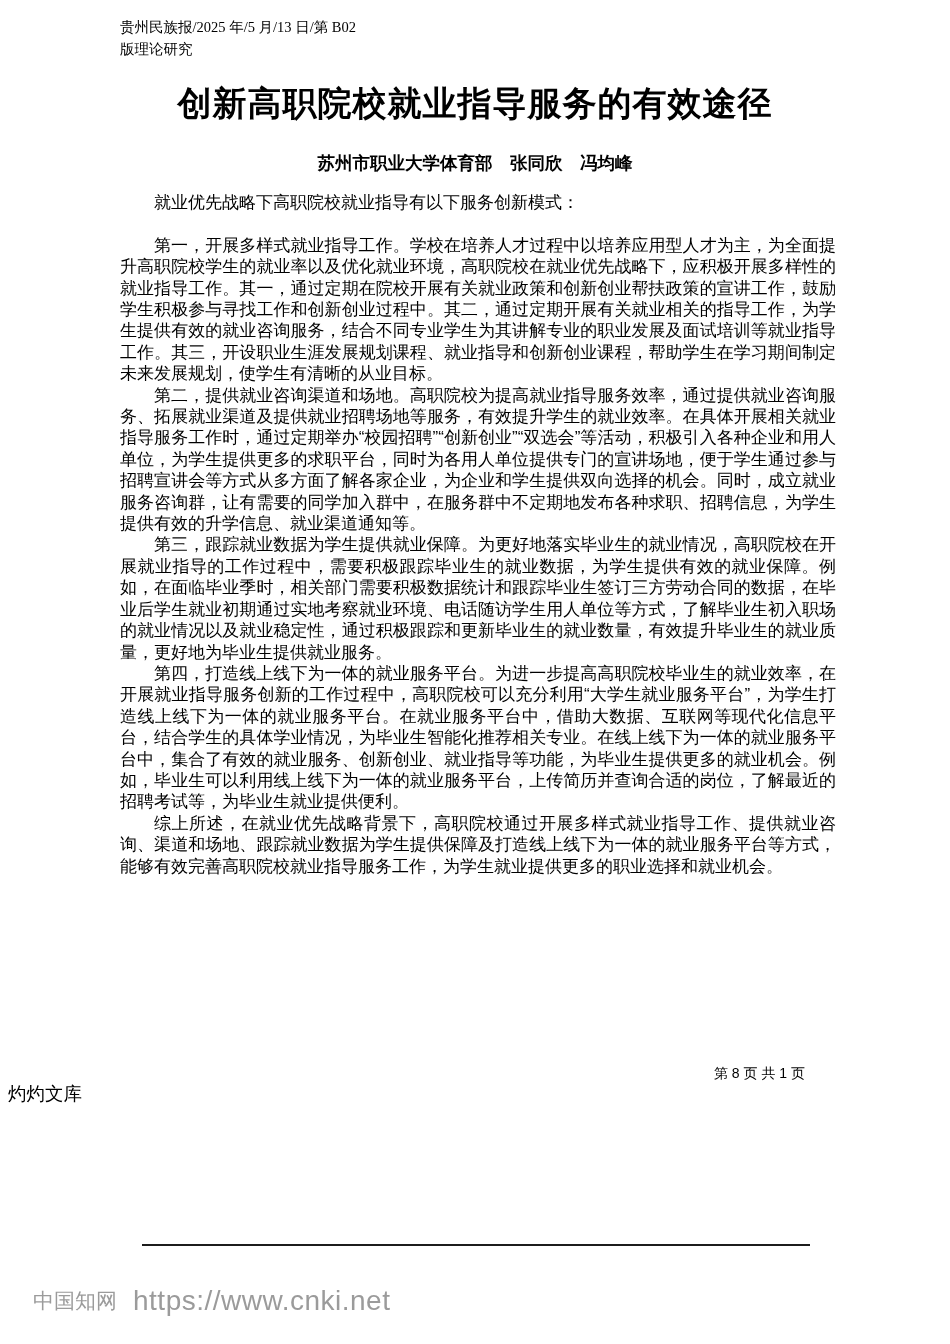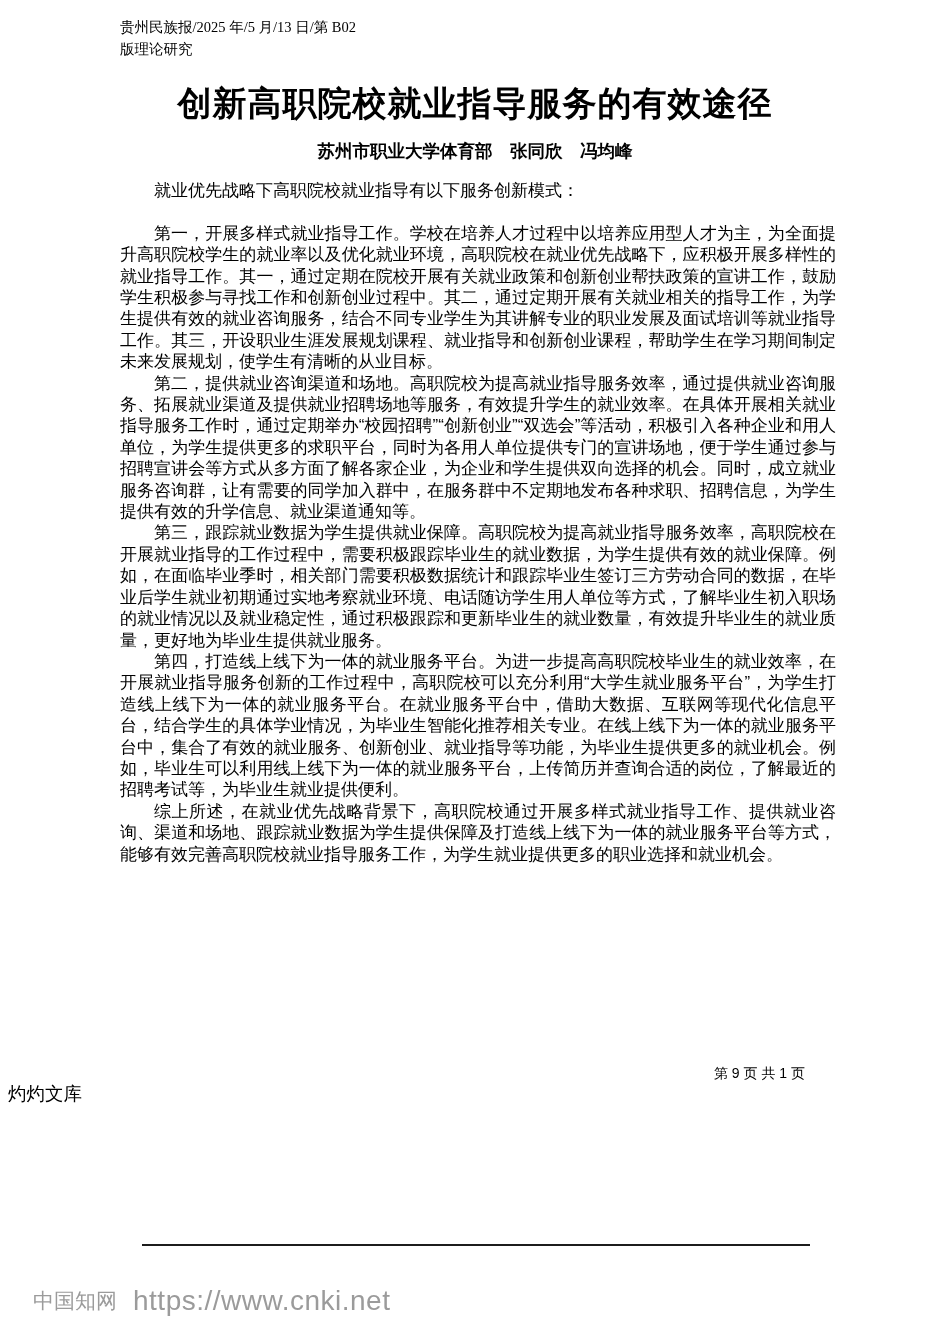--- a/index.html
+++ b/index.html
@@ -25,21 +25,21 @@
   }
   .article-title {
     margin: 26px 0 0 0;
     text-align: center;
     font-size: 34px;
     line-height: 34px;
     font-weight: bold;
     letter-spacing: 1px;
   }
   .byline {
-    margin-top: 20px;
+    margin-top: 32px;
     text-align: center;
     font-size: 17.5px;
     line-height: 22px;
     font-weight: bold;
   }
   .article-body {
     width: 716px;
     margin: 18px 114px 0 120px;
     font-size: 17px;
     line-height: 21.4px;
@@ -107,26 +107,26 @@
   </div>
 
   <h1 class="article-title">创新高职院校就业指导服务的有效途径</h1>
 
   <div class="byline">苏州市职业大学体育部　张同欣　冯均峰</div>
 
   <div class="article-body">
     <p>就业优先战略下高职院校就业指导有以下服务创新模式：</p>
     <p class="gap-above">第一，开展多样式就业指导工作。学校在培养人才过程中以培养应用型人才为主，为全面提升高职院校学生的就业率以及优化就业环境，高职院校在就业优先战略下，应积极开展多样性的就业指导工作。其一，通过定期在院校开展有关就业政策和创新创业帮扶政策的宣讲工作，鼓励学生积极参与寻找工作和创新创业过程中。其二，通过定期开展有关就业相关的指导工作，为学生提供有效的就业咨询服务，结合不同专业学生为其讲解专业的职业发展及面试培训等就业指导工作。其三，开设职业生涯发展规划课程、就业指导和创新创业课程，帮助学生在学习期间制定未来发展规划，使学生有清晰的从业目标。</p>
     <p>第二，提供就业咨询渠道和场地。高职院校为提高就业指导服务效率，通过提供就业咨询服务、拓展就业渠道及提供就业招聘场地等服务，有效提升学生的就业效率。在具体开展相关就业指导服务工作时，通过定期举办“校园招聘”“创新创业”“双选会”等活动，积极引入各种企业和用人单位，为学生提供更多的求职平台，同时为各用人单位提供专门的宣讲场地，便于学生通过参与招聘宣讲会等方式从多方面了解各家企业，为企业和学生提供双向选择的机会。同时，成立就业服务咨询群，让有需要的同学加入群中，在服务群中不定期地发布各种求职、招聘信息，为学生提供有效的升学信息、就业渠道通知等。</p>
-    <p>第三，跟踪就业数据为学生提供就业保障。高职院校为提高就业指导服务效率，高职院校在开展就业指导的工作过程中，需要积极跟踪毕业生的就业数据，为学生提供有效的就业保障。例如，在面临毕业季时，相关部门需要积极数据统计和跟踪毕业生签订三方劳动合同的数据，在毕业后学生就业初期通过实地考察就业环境、电话随访学生用人单位等方式，了解毕业生初入职场的就业情况以及就业稳定性，通过积极跟踪和更新毕业生的就业数量，有效提升毕业生的就业质量，更好地为毕业生提供就业服务。</p>
+    <p>第三，跟踪就业数据为学生提供就业保障。为更好地落实毕业生的就业情况，高职院校在开展就业指导的工作过程中，需要积极跟踪毕业生的就业数据，为学生提供有效的就业保障。例如，在面临毕业季时，相关部门需要积极数据统计和跟踪毕业生签订三方劳动合同的数据，在毕业后学生就业初期通过实地考察就业环境、电话随访学生用人单位等方式，了解毕业生初入职场的就业情况以及就业稳定性，通过积极跟踪和更新毕业生的就业数量，有效提升毕业生的就业质量，更好地为毕业生提供就业服务。</p>
     <p>第四，打造线上线下为一体的就业服务平台。为进一步提高高职院校毕业生的就业效率，在开展就业指导服务创新的工作过程中，高职院校可以充分利用“大学生就业服务平台”，为学生打造线上线下为一体的就业服务平台。在就业服务平台中，借助大数据、互联网等现代化信息平台，结合学生的具体学业情况，为毕业生智能化推荐相关专业。在线上线下为一体的就业服务平台中，集合了有效的就业服务、创新创业、就业指导等功能，为毕业生提供更多的就业机会。例如，毕业生可以利用线上线下为一体的就业服务平台，上传简历并查询合适的岗位，了解最近的招聘考试等，为毕业生就业提供便利。</p>
     <p>综上所述，在就业优先战略背景下，高职院校通过开展多样式就业指导工作、提供就业咨询、渠道和场地、跟踪就业数据为学生提供保障及打造线上线下为一体的就业服务平台等方式，能够有效完善高职院校就业指导服务工作，为学生就业提供更多的职业选择和就业机会。</p>
   </div>
 
-  <span class="page-indicator">第 9 页 共 1 页</span>
+  <span class="page-indicator">第 8 页 共 1 页</span>
 
   <div class="library-mark">灼灼文库</div>
 
   <hr class="divider">
 
   <div class="site-footer">
     <span class="site-name">中国知网</span>
     <span class="site-url">https://www.cnki.net</span>
   </div>
 

